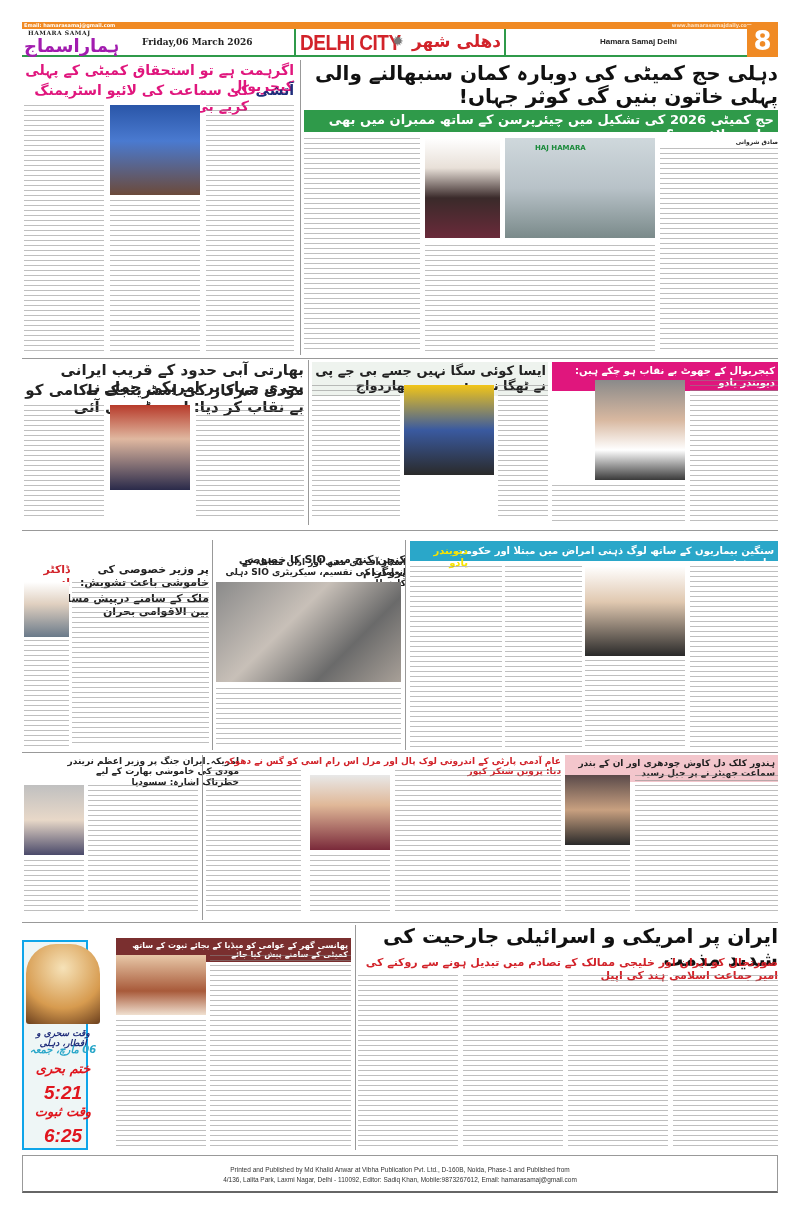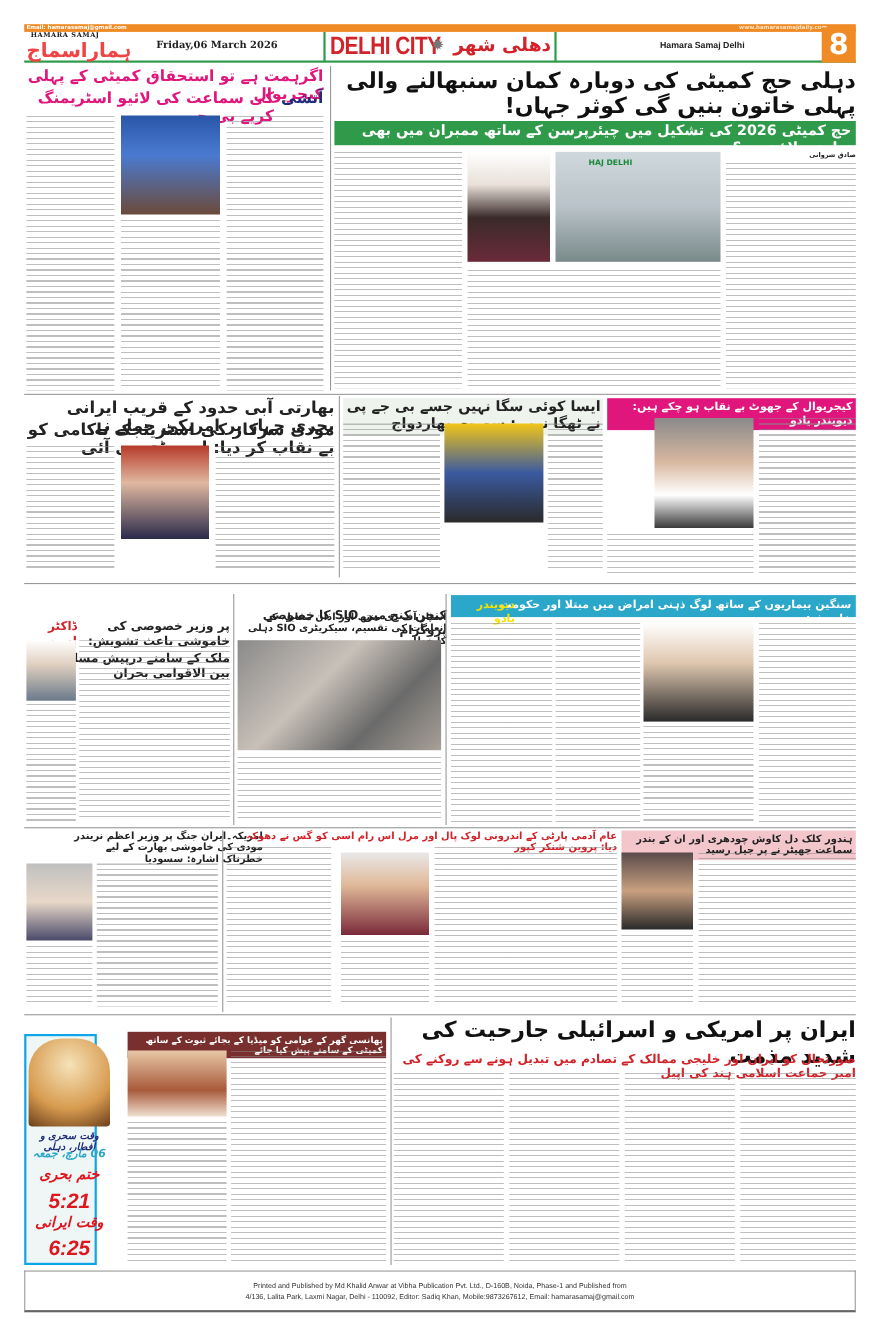--- a/index.html
+++ b/index.html
@@ -3,21 +3,21 @@
 <meta charset="utf-8">
 <style>
   * { box-sizing: border-box; margin: 0; padding: 0; }
   body { width: 800px; height: 1212px; background: #fff; font-family: "DejaVu Sans", sans-serif; position: relative; overflow: hidden; color: #222; }
   .abs { position: absolute; }
   .topbar { left: 22px; top: 22px; width: 756px; height: 7px; background: #f08a24; }
   .email { left: 24px; top: 22px; font-size: 5px; color: #fff; font-weight: bold; }
   .web { right: 48px; top: 22px; font-size: 5px; color: #fde2c6; font-weight: bold; }
   .mast { left: 22px; top: 29px; width: 756px; height: 28px; border-bottom: 2px solid #2f9a4a; }
   .logo-en { left: 28px; top: 29px; font-size: 6px; font-weight: bold; color: #222; font-family: "DejaVu Serif", serif; letter-spacing: .5px; }
-  .logo-ur { left: 24px; top: 35px; font-size: 18px; font-weight: bold; color: #ef4444; direction: rtl; }
+  .logo-ur { left: 24px; top: 35px; font-size: 18px; font-weight: bold; color: #a21caf; direction: rtl; }
   .date { left: 142px; top: 37px; font-size: 9px; font-weight: bold; font-family: "DejaVu Serif", serif; }
   .vsep1 { left: 294px; top: 29px; width: 2px; height: 27px; background: #2f9a4a; }
   .vsep2 { left: 504px; top: 29px; width: 2px; height: 27px; background: #2f9a4a; }
   .dc-en { left: 300px; top: 30px; font-size: 19px; font-weight: bold; color: #d2232a; font-family: "Liberation Sans", sans-serif; letter-spacing: -0.5px; transform: scaleY(1.2); transform-origin: top left; }
   .dc-star { left: 392px; top: 33px; font-size: 14px; color: #777; }
   .dc-ur { left: 412px; top: 31px; font-size: 17px; font-weight: bold; color: #d2232a; }
   .hsd { left: 600px; top: 37px; font-size: 8px; font-weight: bold; font-family: Liberation Sans, sans-serif; }
   .pageno { left: 747px; top: 25px; width: 31px; height: 32px; background: #f08a24; color: #fff; font-size: 26px; font-weight: bold; text-align: center; line-height: 32px; }
   .ur { direction: rtl; text-align: right; }
   .hl { font-weight: bold; line-height: 1.15; }
@@ -61,21 +61,21 @@
 <div class="abs col" style="left:110px;top:200px;width:90px;height:155px;"></div>
 <div class="abs col" style="left:206px;top:105px;width:88px;height:250px;"></div>
 
 <div class="abs vrule" style="left:300px;top:60px;height:295px;"></div>
 
 <div class="abs ur hl" style="left:304px;top:62px;width:474px;font-size:20px;color:#111;">دہلی حج کمیٹی کی دوبارہ کمان سنبھالنے والی پہلی خاتون بنیں گی کوثر جہاں!</div>
 <div class="abs ur hl green-band" style="left:304px;top:110px;width:474px;height:22px;font-size:13px;padding:3px 4px;">حج کمیٹی 2026 کی تشکیل میں چیئرپرسن کے ساتھ ممبران میں بھی زیادہ بدلاؤ نہیں؟</div>
 <div class="abs col" style="left:304px;top:138px;width:116px;height:215px;"></div>
 <div class="abs photo" style="left:425px;top:138px;width:75px;height:100px;background:linear-gradient(180deg,#fff,#e8e0d8 30%,#3a2a2a 60%,#6a2a3a);"></div>
 <div class="abs" style="left:505px;top:138px;width:150px;height:100px;background:linear-gradient(180deg,#cfd8dc,#b8c2c8 50%,#7a8a8a);">
-  <span class="abs" style="left:30px;top:6px;font-size:7px;font-weight:bold;color:#1a8a3a;">HAJ DELHI</span>
+  <span class="abs" style="left:30px;top:6px;font-size:7px;font-weight:bold;color:#1a8a3a;">HAJ HAMARA</span>
 </div>
 <div class="abs ur" style="left:660px;top:138px;width:118px;font-size:6px;font-weight:bold;">صادق شروانی</div>
 <div class="abs col" style="left:660px;top:148px;width:118px;height:205px;"></div>
 <div class="abs col" style="left:425px;top:245px;width:230px;height:108px;"></div>
 
 <div class="abs hrule" style="left:22px;top:358px;width:756px;"></div>
 
 <div class="abs ur hl" style="left:24px;top:362px;width:280px;font-size:15px;">بھارتی آبی حدود کے قریب ایرانی بحری جہاز پر امریکی حملے نے</div>
 <div class="abs ur hl" style="left:24px;top:382px;width:280px;font-size:15px;">مودی سرکار کی اسٹریٹجک ناکامی کو بے نقاب کر دیا: ایس ڈی پی آئی</div>
 <div class="abs col" style="left:24px;top:405px;width:80px;height:115px;"></div>
@@ -142,21 +142,21 @@
 <div class="abs col" style="left:565px;top:850px;width:65px;height:65px;"></div>
 
 <div class="abs hrule" style="left:22px;top:922px;width:756px;"></div>
 
 <div class="abs ramadan">
   <div class="abs rm-img"></div>
   <div class="abs ur hl navy" style="left:2px;top:86px;width:74px;font-size:9px;text-align:center;">وقت سحری و افطار، دہلی</div>
   <div class="abs ur hl" style="left:2px;top:102px;width:74px;font-size:10px;text-align:center;color:#2aa7c9;">06 مارچ، جمعہ</div>
   <div class="abs ur hl" style="left:2px;top:120px;width:74px;font-size:13px;text-align:center;color:#e0161e;">ختم بحری</div>
   <div class="abs hl" style="left:2px;top:140px;width:74px;font-size:19px;text-align:center;color:#e0161e;font-family:'Liberation Sans',sans-serif;">5:21</div>
-  <div class="abs ur hl" style="left:2px;top:163px;width:74px;font-size:13px;text-align:center;color:#e0161e;">وقت ایرانی</div>
+  <div class="abs ur hl" style="left:2px;top:163px;width:74px;font-size:13px;text-align:center;color:#e0161e;">وقت ثبوت</div>
   <div class="abs hl" style="left:2px;top:183px;width:74px;font-size:19px;text-align:center;color:#e0161e;font-family:'Liberation Sans',sans-serif;">6:25</div>
 </div>
 
 <div class="abs ur hl maroon-band" style="left:116px;top:938px;width:235px;font-size:8px;padding:3px;">پھانسی گھر کے عوامی کو میڈیا کے بجائے ثبوت کے ساتھ کمیٹی کے سامنے پیش کیا جائے</div>
 <div class="abs photo" style="left:116px;top:955px;width:90px;height:60px;background:linear-gradient(180deg,#e8c8a8,#a85a3a 60%,#f0e0d0);"></div>
 <div class="abs col" style="left:210px;top:955px;width:141px;height:195px;"></div>
 <div class="abs col" style="left:116px;top:1020px;width:90px;height:130px;"></div>
 
 <div class="abs vrule" style="left:355px;top:925px;height:225px;"></div>
 

